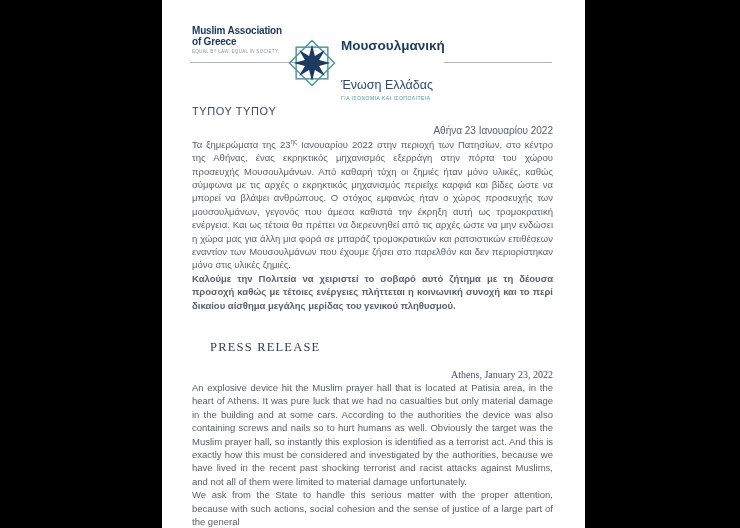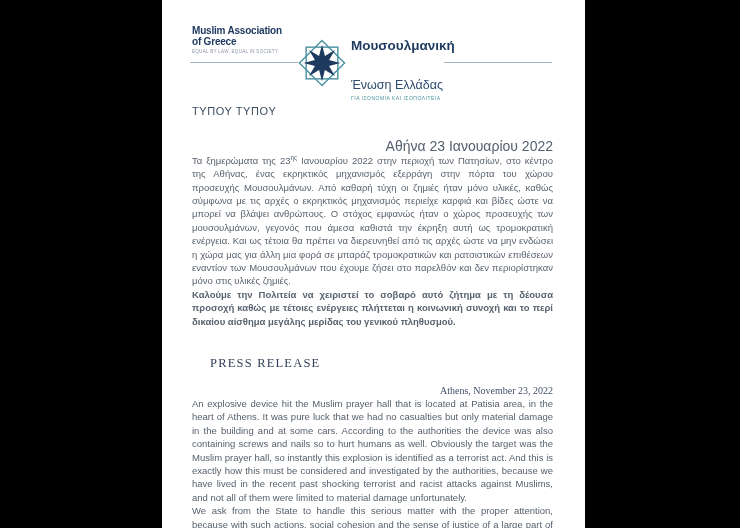--- a/index.html
+++ b/index.html
@@ -8,39 +8,39 @@
     font-family:"Liberation Sans",sans-serif;
   }
   .page{
     position:absolute;left:162px;top:0;width:423px;height:545px;
     background:#ffffff;box-sizing:border-box;
   }
   
   .logo-left{position:absolute;left:30px;top:26px;}
   .logo-left .l1{font-size:10px;font-weight:bold;color:#1f3a60;line-height:10.5px;letter-spacing:-0.2px;}
   .logo-left .tagline{font-size:4.5px;color:#8a93a5;letter-spacing:0.3px;margin-top:1.5px;}
-  .logo-center{position:absolute;left:136px;top:37px;display:flex;align-items:flex-start;}
+  .logo-center{position:absolute;left:126px;top:37px;display:flex;align-items:flex-start;}
   .star-wrap{width:48px;height:52px;}
   .org-text{margin-left:5px;margin-top:2px;}
   .org-text .bold{font-size:13.5px;font-weight:bold;color:#1e3a5f;line-height:14px;}
   .org-text .reg{font-size:12.5px;font-weight:normal;color:#2c4a6e;line-height:14px;margin-top:25px;}
   .org-text .motto{font-size:5px;color:#4e93a2;letter-spacing:0.5px;margin-top:3px;}
   .logo-right{position:absolute;right:32px;top:27px;text-align:right;direction:rtl;}
   .logo-right .ar1{font-size:12px;font-weight:bold;color:#1e3a5f;line-height:14px;}
   .logo-right .ar2{font-size:6px;color:#7f8da0;margin-top:4px;}
   .rule{position:absolute;top:62px;height:1px;background:#a9b6c2;}
   .rule.left{left:28px;width:108px;}
   .rule.right{left:282px;width:108px;}
   
   .content{
     position:absolute;left:30px;top:105px;width:361px;
     color:#59636f;font-size:9.5px;line-height:13.4px;
   }
   .h-gr{font-size:11px;color:#3c4c60;letter-spacing:0.6px;margin:0;}
-  .date-gr{text-align:right;font-size:14px;color:#55606e;margin-top:22px;}
+  .date-gr{text-align:right;font-size:10px;color:#55606e;margin-top:6px;}
   p.gr{ text-align:justify;margin:0; }
   .p1{margin-top:16px;}
   .p2{margin-top:6px;font-weight:bold;}
   sup.ord{font-size:6.5px;vertical-align:super;line-height:0;}
   .h-en{
     font-family:"Liberation Serif",serif;font-size:12.5px;color:#2f3f55;
     letter-spacing:1.2px;margin-top:29px;margin-left:18px;
   }
   .date-en{
     font-family:"Liberation Serif",serif;text-align:right;font-size:10px;
@@ -85,19 +85,19 @@
   <div class="content">
 
     <div class="h-gr">ΤΥΠΟΥ ΤΥΠΟΥ</div>
     <div class="date-gr">Αθήνα 23 Ιανουαρίου 2022</div>
 
     <p class="gr p1"><span>Τα ξημερώματα της 23</span><sup class="ord">ης</sup><span> Ιανουαρίου 2022 στην περιοχή των Πατησίων, στο κέντρο της Αθήνας, ένας εκρηκτικός μηχανισμός εξερράγη στην πόρτα του χώρου προσευχής Μουσουλμάνων. Από καθαρή τύχη οι ζημιές ήταν μόνο υλικές, καθώς σύμφωνα με τις αρχές ο εκρηκτικός μηχανισμός περιείχε καρφιά και βίδες ώστε να μπορεί να βλάψει ανθρώπους. Ο στόχος εμφανώς ήταν ο χώρος προσευχής των μουσουλμάνων, γεγονός που άμεσα καθιστά την έκρηξη αυτή ως τρομοκρατική ενέργεια. Και ως τέτοια θα πρέπει να διερευνηθεί από τις αρχές ώστε να μην ενδώσει η χώρα μας για άλλη μια φορά σε μπαράζ τρομοκρατικών και ρατσιστικών επιθέσεων εναντίον των Μουσουλμάνων που έχουμε ζήσει στο παρελθόν και δεν περιορίστηκαν μόνο στις υλικές ζημιές.</span></p>
 
     <p class="gr p2">Καλούμε την Πολιτεία να χειριστεί το σοβαρό αυτό ζήτημα με τη δέουσα προσοχή καθώς με τέτοιες ενέργειες πλήττεται η κοινωνική συνοχή και το περί δικαίου αίσθημα μεγάλης μερίδας του γενικού πληθυσμού.</p>
 
     <div class="h-en">PRESS RELEASE</div>
-    <div class="date-en">Athens, November 23, 2022</div>
+    <div class="date-en">Athens, January 23, 2022</div>
 
     <p class="en p3">An explosive device hit the Muslim prayer hall that is located at Patisia area, in the heart of Athens. It was pure luck that we had no casualties but only material damage in the building and at some cars. According to the authorities the device was also containing screws and nails so to hurt humans as well. Obviously the target was the Muslim prayer hall, so instantly this explosion is identified as a terrorist act. And this is exactly how this must be considered and investigated by the authorities, because we have lived in the recent past shocking terrorist and racist attacks against Muslims, and not all of them were limited to material damage unfortunately.</p>
     <p class="en p4">We ask from the State to handle this serious matter with the proper attention, because with such actions, social cohesion and the sense of justice of a large part of the general</p>
 
   </div>
 </div>
 
 </body></html>

